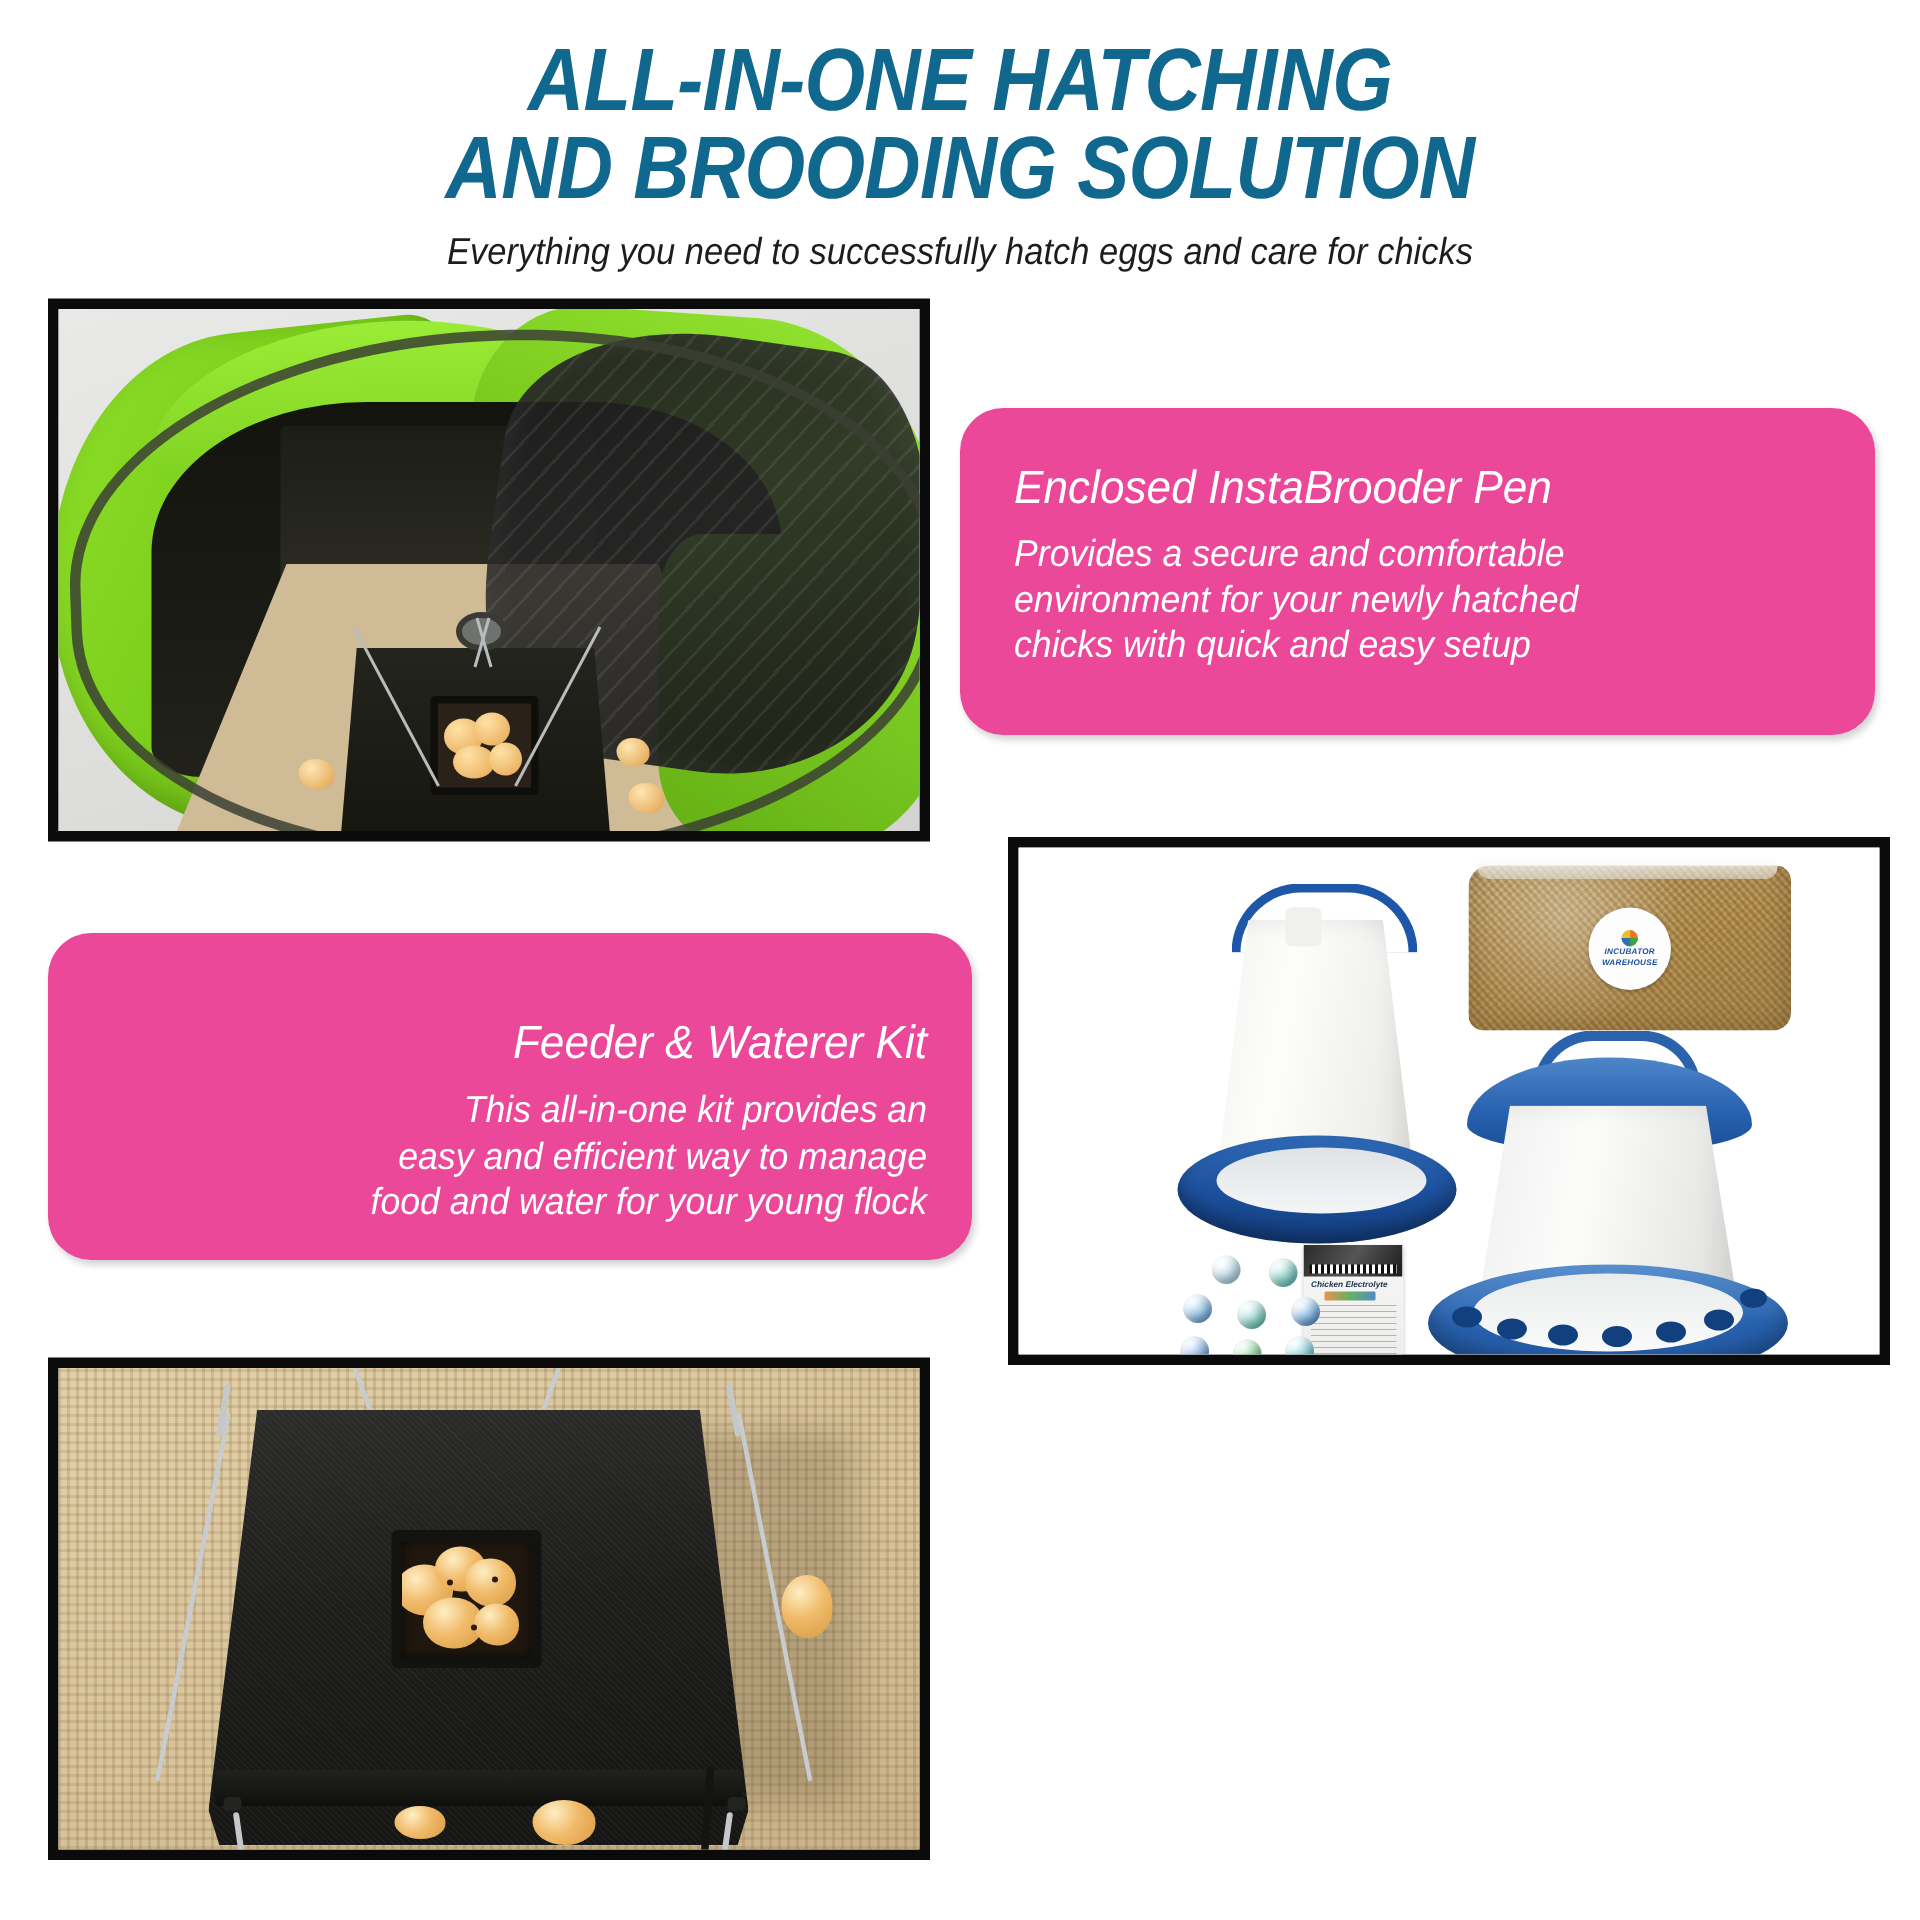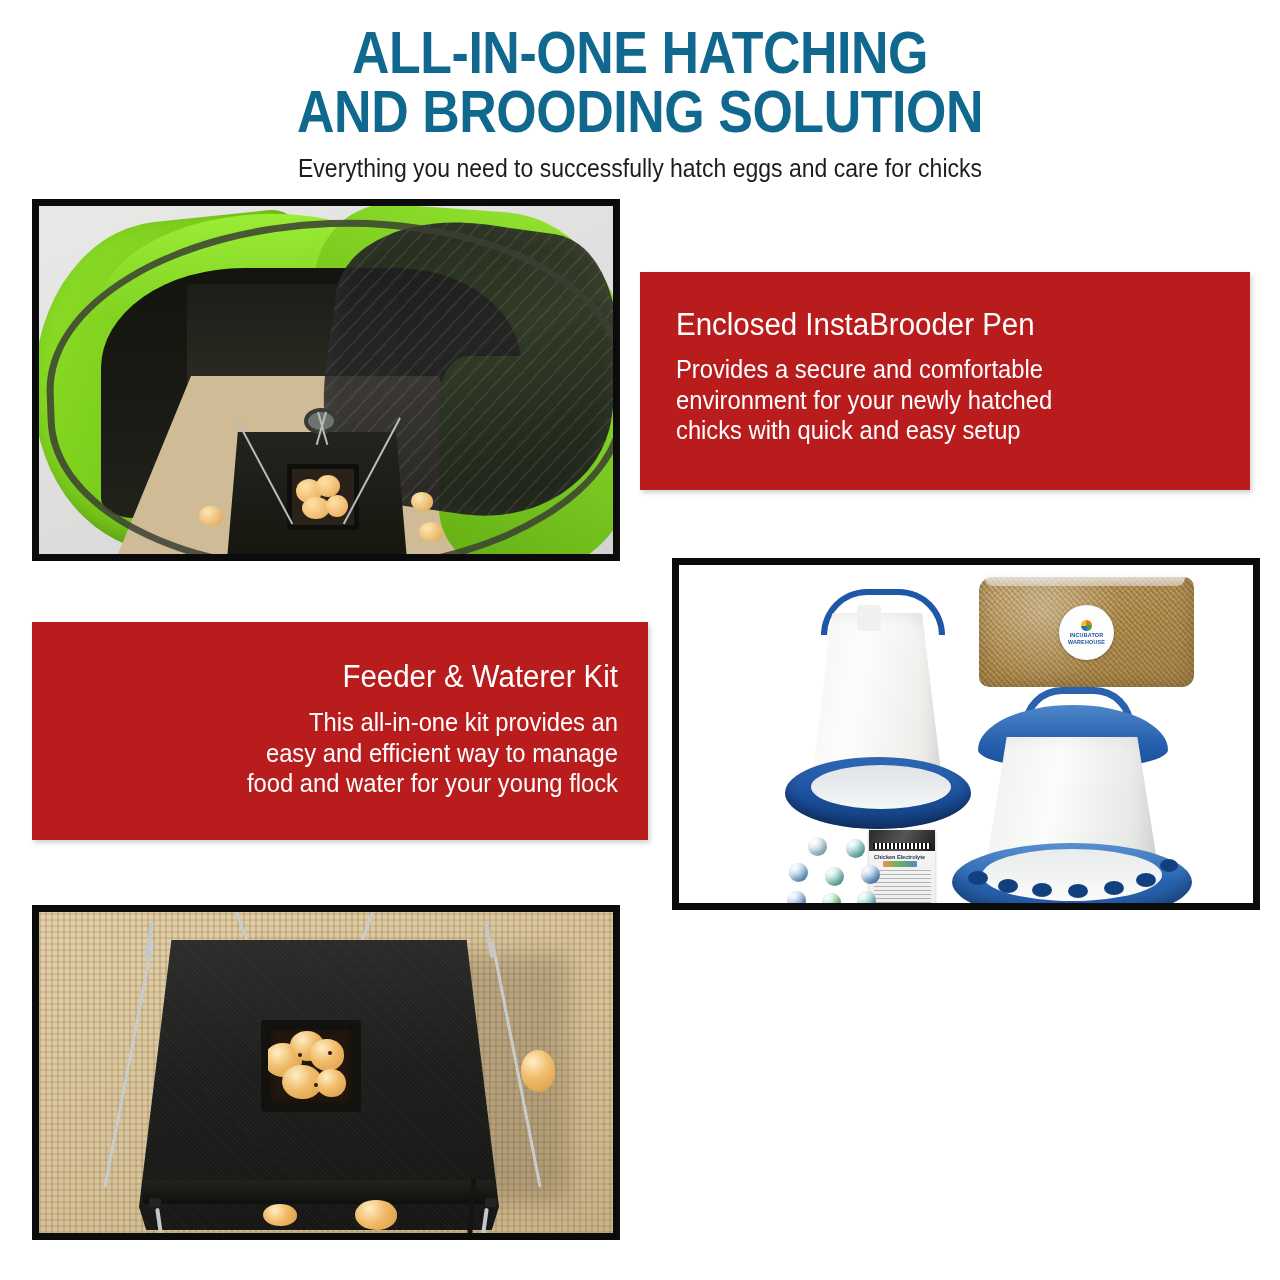--- a/index.html
+++ b/index.html
@@ -3,21 +3,21 @@
 <meta charset="utf-8">
 <style>
   html,body{margin:0;padding:0;}
   body{
     width:1280px;height:1280px;
     background:#ffffff;
     font-family:"Liberation Sans", sans-serif;
     overflow:hidden;
     position:relative;
   }
-  .stage{position:relative;width:1280px;height:1011px;}
+  .stage{position:relative;width:1280px;height:1011px;font-style:italic;}
 
   
   .header{position:absolute;left:0;top:0;width:1280px;text-align:center;}
   .title{
     color:#10688f;
     font-family:"Liberation Sans", sans-serif;
     font-weight:bold;
     font-size:59px;
     line-height:59px;
     letter-spacing:-0.5px;
@@ -33,44 +33,45 @@
     line-height:30px;
     transform:scaleX(0.92);
     transform-origin:center top;
     margin-top:11px;
     white-space:nowrap;
   }
 
   
   .panel{
     position:absolute;
-    background:#b91c1c;
+    background:#ec4899;
     box-shadow:2px 3px 5px rgba(0,0,0,0.18);
     box-sizing:border-box;
     color:#ffffff;
+    border-radius:29px;
   }
   .panel .p-head{
     font-size:31px;
     line-height:34px;
     font-weight:normal;
     transform:scaleX(0.95);
     white-space:nowrap;
   }
   .panel .p-body{
     font-size:25px;
     line-height:30.5px;
     transform:scaleX(0.95);
   }
   .panel.left-origin .p-head,.panel.left-origin .p-body{transform-origin:left top;}
   .panel.right-origin .p-head,.panel.right-origin .p-body{transform-origin:right top;}
 
   #panel-1{left:640px;top:272px;width:610px;height:218px;padding:36px 0 0 36px;}
   #panel-1 .p-body{margin-top:12px;}
 
-  #panel-2{left:32px;top:622px;width:616px;height:218px;padding:38px 30px 0 0;text-align:right;}
+  #panel-2{left:32px;top:622px;width:616px;height:218px;padding:56px 30px 0 0;text-align:right;}
   #panel-2 .p-body{margin-top:13px;}
 
   #panel-3{left:640px;top:975px;width:610px;height:233px;padding:38px 0 0 36px;}
   #panel-3 .p-body{margin-top:12px;}
 
   
   .photo{
     position:absolute;
     border:7px solid #0b0b0b;
     background:#ffffff;

